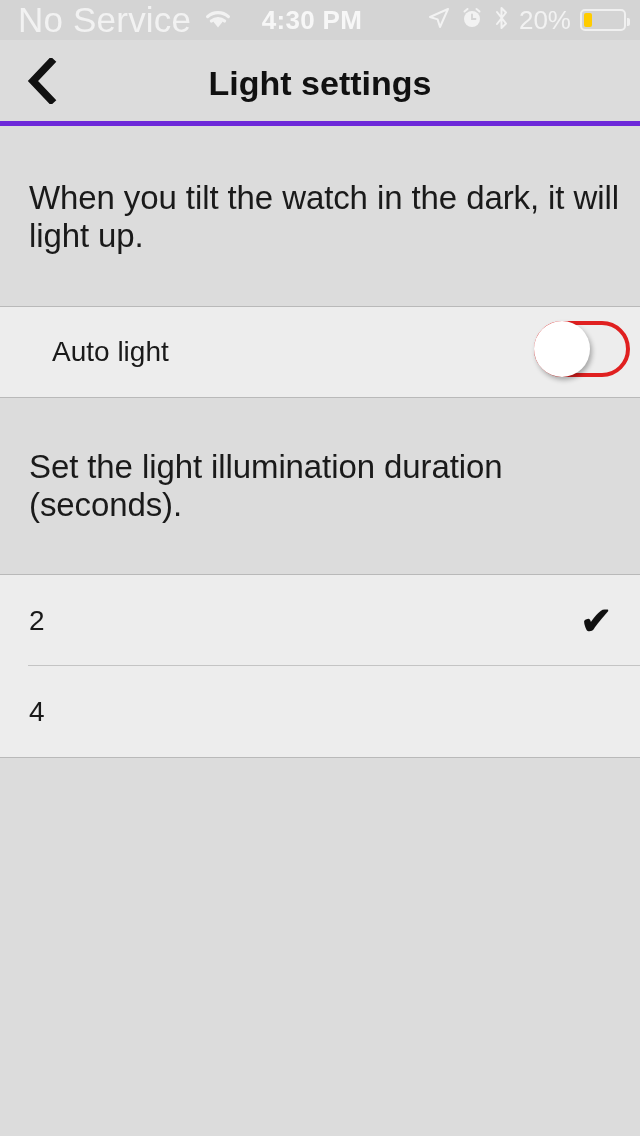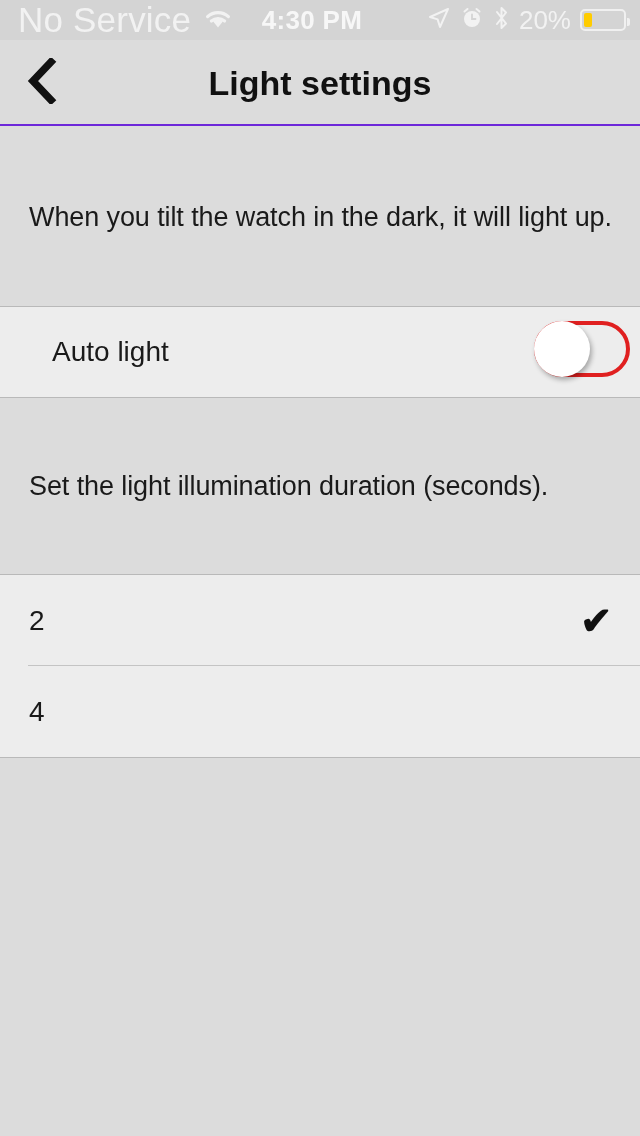--- a/index.html
+++ b/index.html
@@ -58,21 +58,21 @@
     position:absolute; left:2px; top:2px; bottom:2px;
     background:#ffcc00;
     border-radius:2px;
   }
 
   
   .nav-bar {
     position:absolute; top:40px; left:0;
     width:640px; height:86px;
     background:#dcdcdc;
-    border-bottom:2px solid #6d28d9;
+    border-bottom:5px solid #6d28d9;
     padding-left:20px;
   }
   .nav-back {
     position:absolute; left:10px; top:0; height:86px;
     width:64px;
     display:flex; align-items:center; justify-content:center;
   }
   .nav-title {
     position:absolute; left:0; top:0;
     width:640px; height:86px;
@@ -81,21 +81,21 @@
   }
 
   
   .desc-section {
     position:absolute; left:0; width:640px;
     background:#dcdcdc;
     display:flex; align-items:center;
   }
   .desc-text {
     padding-left:29px;
-    font-size:27px; color:#1a1a1a;
+    font-size:33px; color:#1a1a1a;
     letter-spacing:-.1px;
   }
 
   .row-group {
     position:absolute; left:0; width:640px;
     background:#ededed;
     border-top:1px solid #b9b9b9;
     border-bottom:1px solid #b9b9b9;
   }
 

